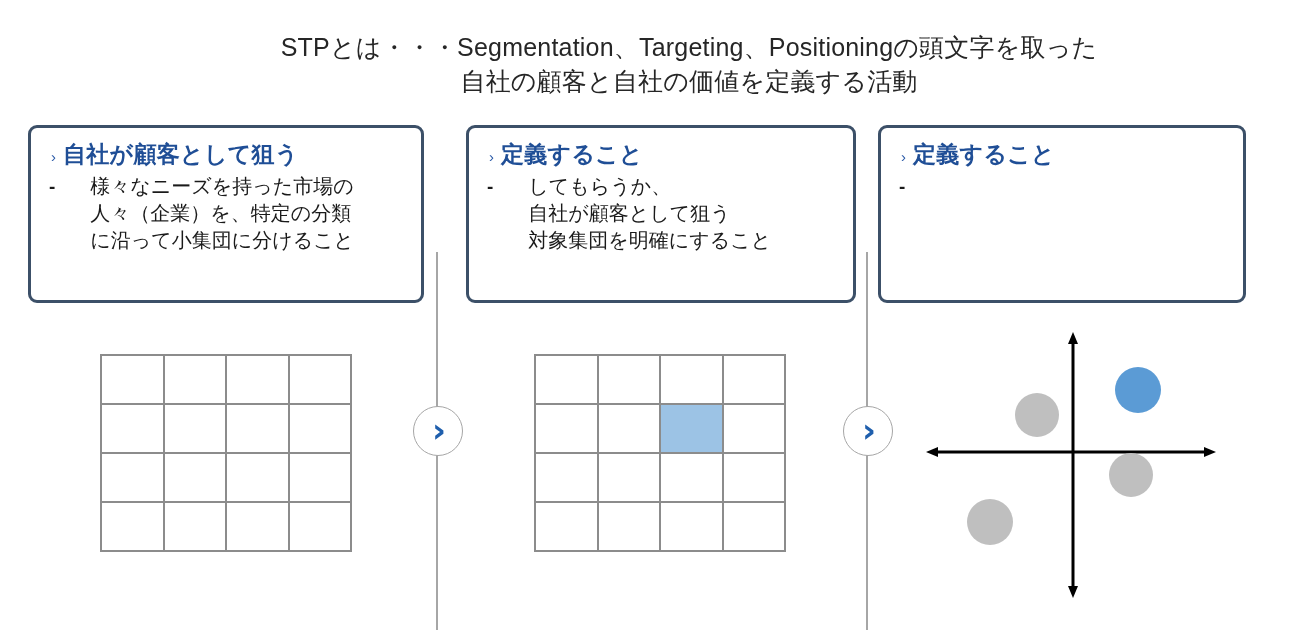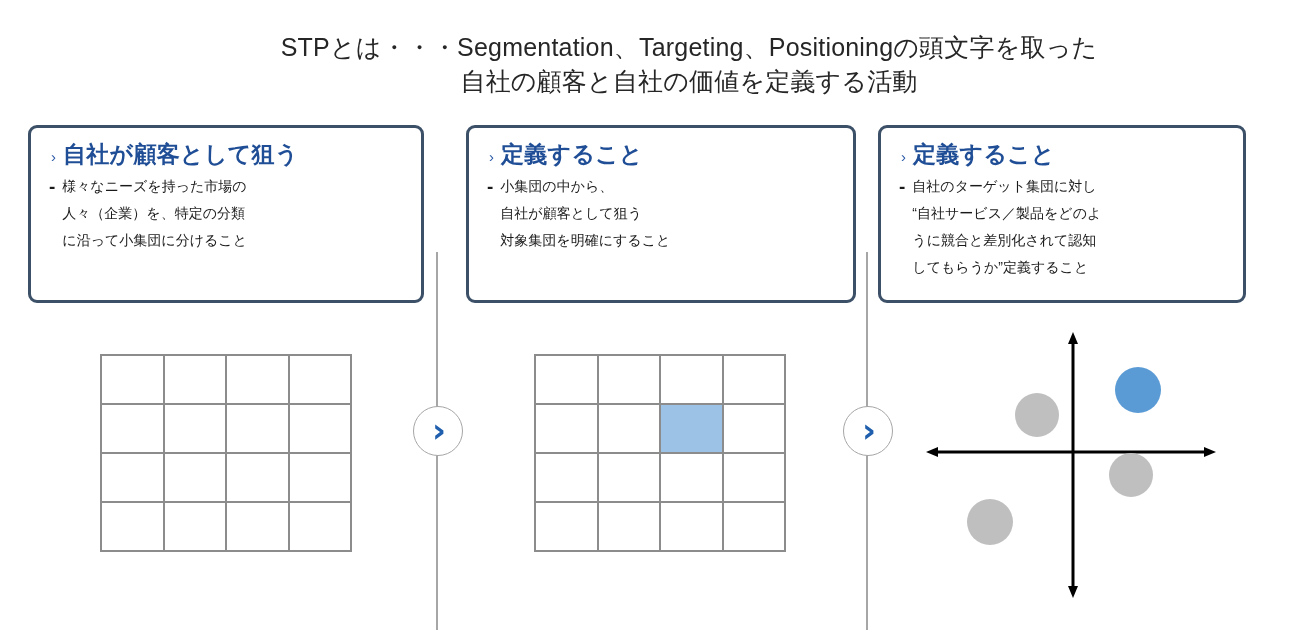--- a/index.html
+++ b/index.html
@@ -76,23 +76,24 @@
   }
   .dash {
     color: #1a1a1a;
     font-size: 19px;
     font-weight: bold;
     line-height: 27px;
     flex: 0 0 auto;
   }
   .card-desc {
     color: #1a1a1a;
-    font-size: 14px;
+    font-size: 20px;
     line-height: 27px;
     white-space: pre-line;
+    margin-left: 28px;
   }
 
   
   .connector-line {
     position: absolute;
     width: 2px;
     background: #a6a6a6;
   }
   #connector-line-0 { left: 436px; top: 252px; height: 378px; }
   #connector-line-1 { left: 866px; top: 252px; height: 378px; }
@@ -180,37 +181,33 @@
     </div>
   </div>
 
   <div class="card" id="card-1">
     <div class="card-heading">
       <span class="chev-small">›</span>
       <span class="card-title">定義すること</span>
     </div>
     <div class="card-body">
       <span class="dash">-</span>
-      <span class="card-desc">小集団の中から、
+      <span class="card-desc">してもらうか、
 自社が顧客として狙う
 対象集団を明確にすること</span>
     </div>
   </div>
 
   <div class="card" id="card-2">
     <div class="card-heading">
       <span class="chev-small">›</span>
       <span class="card-title">定義すること</span>
     </div>
     <div class="card-body">
       <span class="dash">-</span>
-      <span class="card-desc">自社のターゲット集団に対し
-“自社サービス／製品をどのよ
-うに競合と差別化されて認知
-してもらうか”定義すること</span>
     </div>
   </div>
 
   <div class="connector-line" id="connector-line-0"></div>
   <div class="chev-circle" id="chev-circle-0">
     <span class="chev-big">›</span>
   </div>
 
   <div class="connector-line" id="connector-line-1"></div>
   <div class="chev-circle" id="chev-circle-1">

